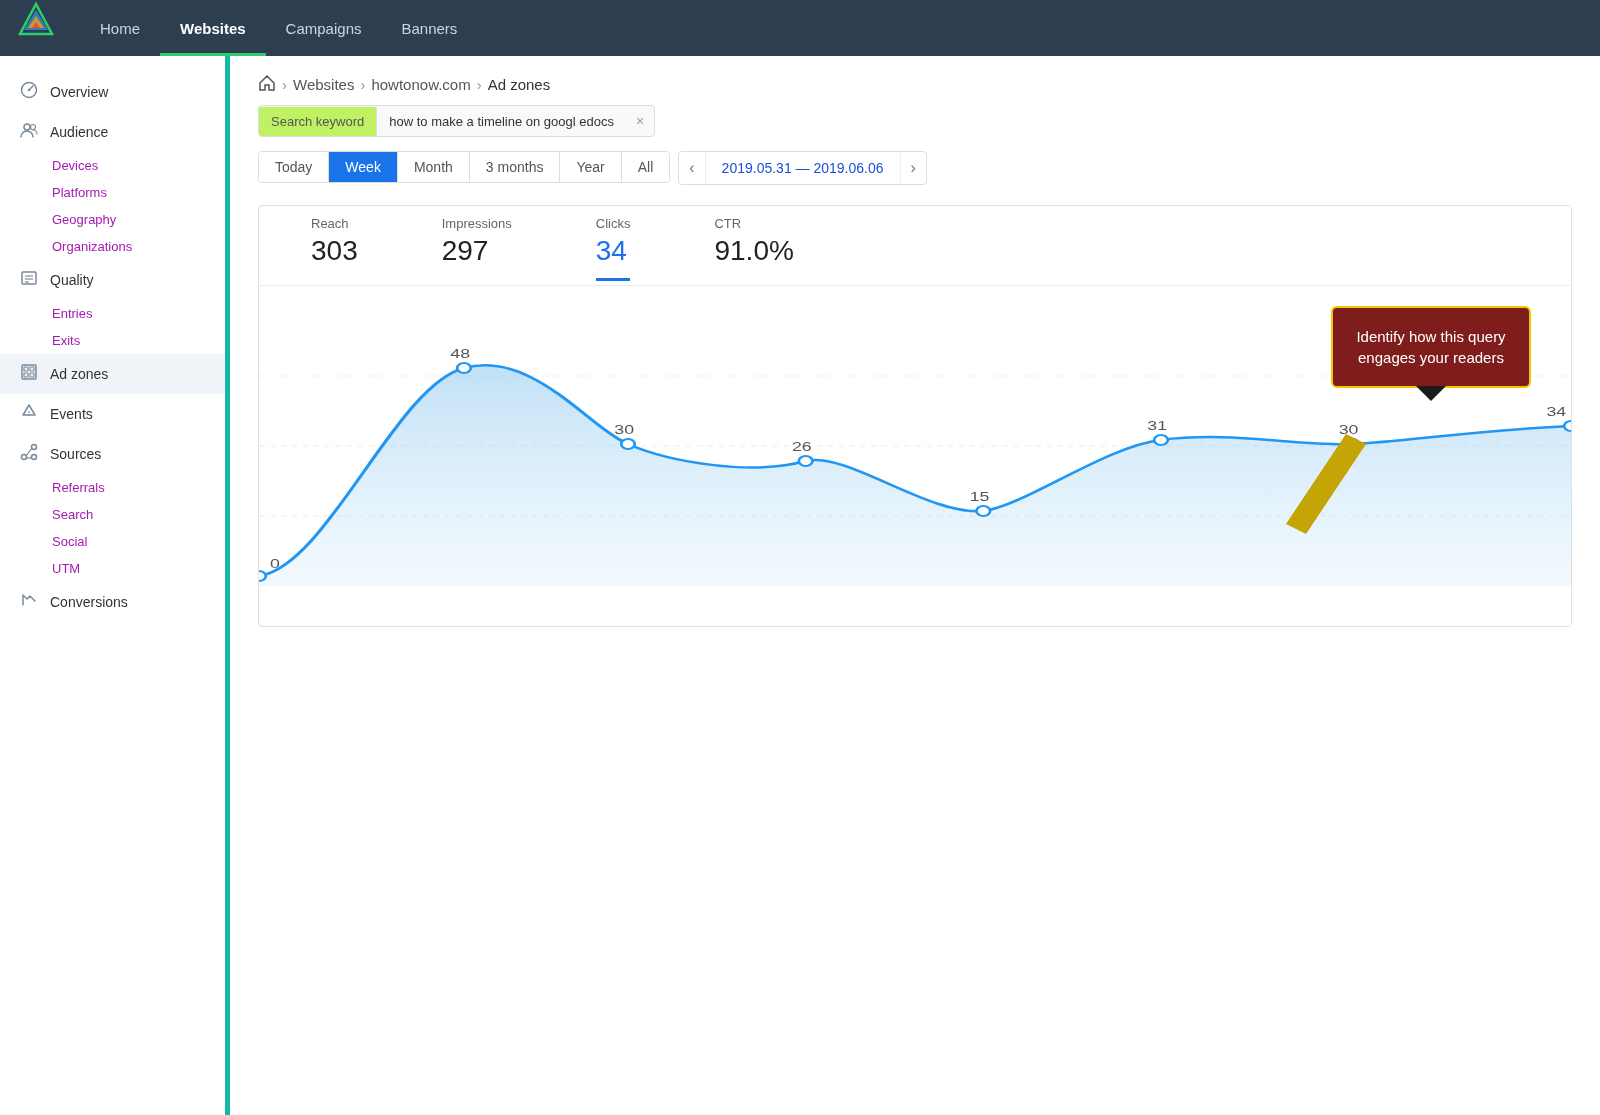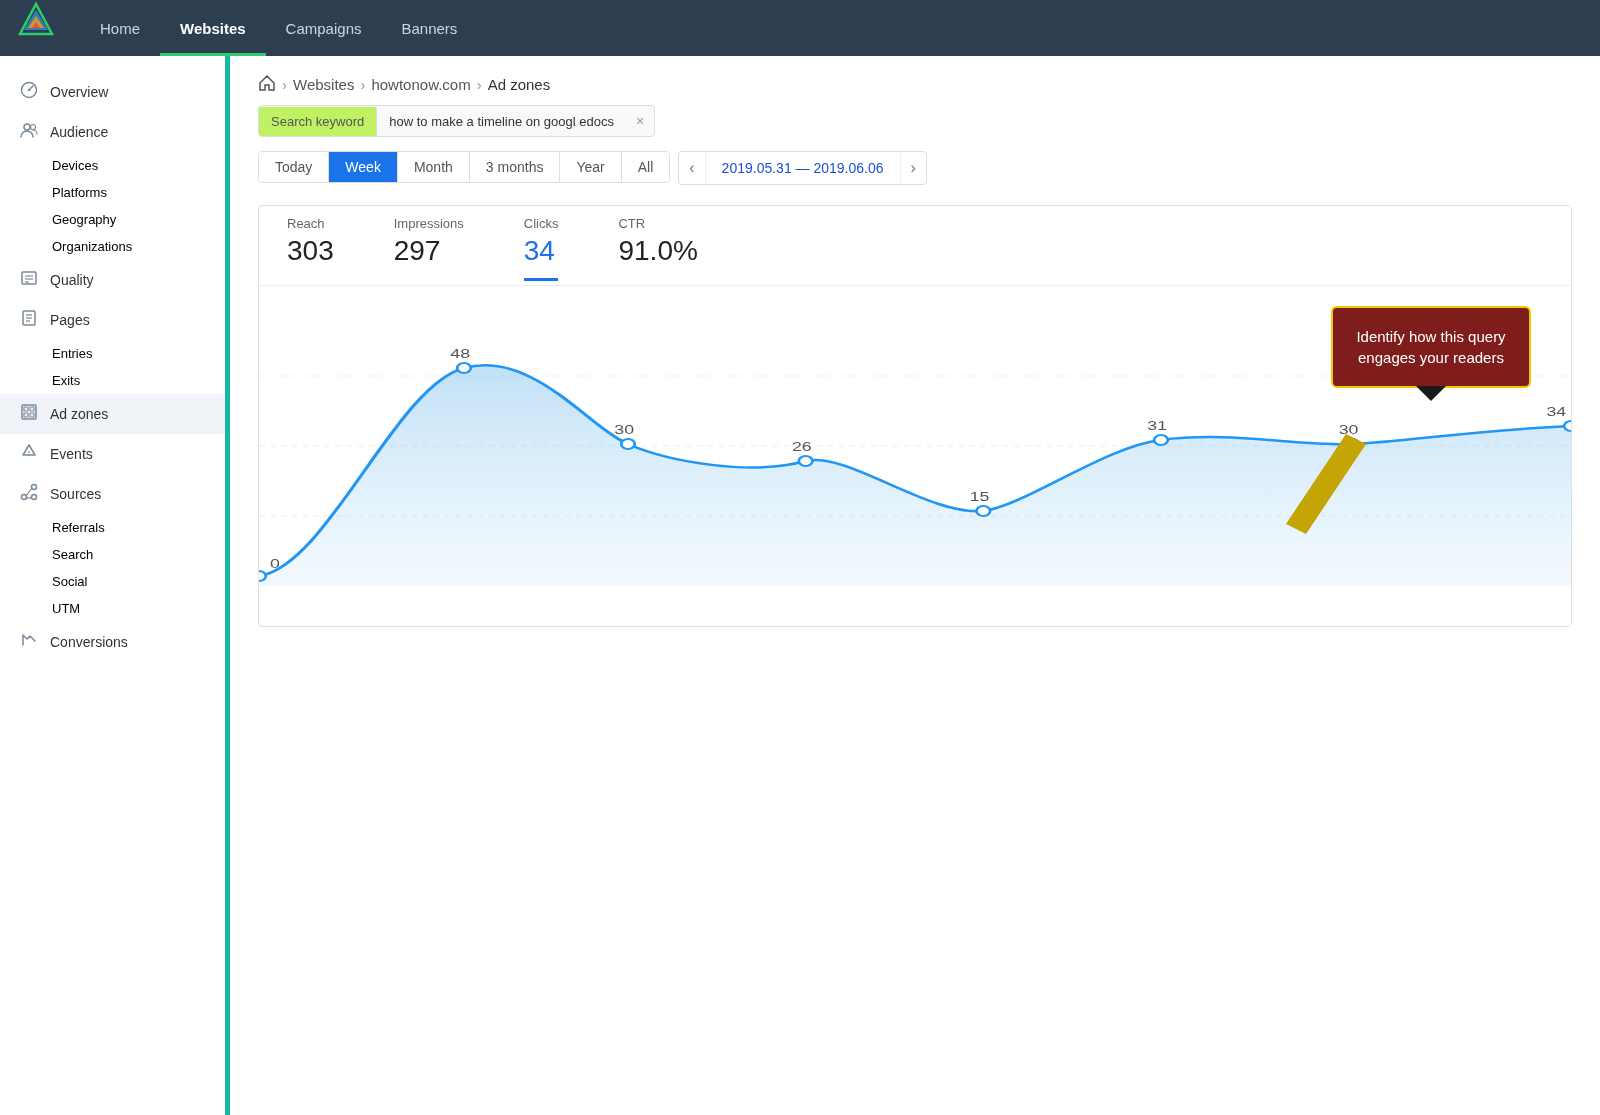--- a/index.html
+++ b/index.html
@@ -55,21 +55,21 @@
       color: #444;
       font-size: 14px;
       cursor: pointer;
       gap: 12px;
     }
     .sidebar-item.active { background: #f0f4f8; font-weight: 500; }
     .sidebar-item .icon { color: #7a8a9a; flex-shrink: 0; font-size: 16px; }
     .sidebar-item.group-header { font-weight: 500; color: #333; }
     .sidebar-sub-item {
       padding: 6px 20px 6px 52px;
-      color: #000000;
+      color: #a21caf;
       font-size: 13px;
       cursor: pointer;
     }
 
     
     .main { flex: 1; overflow-y: auto; background: #fff; }
 
     
     .breadcrumb {
       display: flex; align-items: center;
@@ -117,21 +117,21 @@
     .date-nav { cursor: pointer; color: #777; padding: 0 4px; }
 
     
     .metrics-row {
       display: flex;
       padding: 0 28px 4px;
       gap: 60px;
       border-bottom: 1px solid #eee;
       margin: 0 0 0 0;
     }
-    .metric { padding: 10px 0 14px; }
+    .metric { padding: 10px 0 14px; margin-left: 24px; }
     .metric-label { font-size: 13px; color: #666; margin-bottom: 4px; }
     .metric-value { font-size: 28px; font-weight: 400; color: #222; }
     .metric.active-metric { position: relative; }
     .metric.active-metric::after {
       content: '';
       position: absolute;
       bottom: 0; left: 0; right: 0;
       height: 3px;
       background: #1a73e8;
     }
@@ -225,31 +225,20 @@
         <svg width="18" height="18" viewBox="0 0 18 18" fill="none">
           <rect x="2" y="3" width="14" height="12" rx="1" stroke="#7a8a9a" stroke-width="1.5"></rect>
           <line x1="5" y1="7" x2="13" y2="7" stroke="#7a8a9a" stroke-width="1.2"></line>
           <line x1="5" y1="10" x2="13" y2="10" stroke="#7a8a9a" stroke-width="1.2"></line>
           <line x1="5" y1="13" x2="9" y2="13" stroke="#7a8a9a" stroke-width="1.2"></line>
         </svg>
       </span>
       <span>Quality</span>
     </div>
 
-    <div class="sidebar-item group-header">
-      <span class="icon">
-        <svg width="18" height="18" viewBox="0 0 18 18" fill="none">
-          <rect x="3" y="2" width="12" height="14" rx="1" stroke="#7a8a9a" stroke-width="1.5"></rect>
-          <line x1="6" y1="6" x2="12" y2="6" stroke="#7a8a9a" stroke-width="1.2"></line>
-          <line x1="6" y1="9" x2="12" y2="9" stroke="#7a8a9a" stroke-width="1.2"></line>
-          <line x1="6" y1="12" x2="10" y2="12" stroke="#7a8a9a" stroke-width="1.2"></line>
-        </svg>
-      </span>
-      <span>Pages</span>
-    </div>
     <div class="sidebar-sub-item">Entries</div>
     <div class="sidebar-sub-item">Exits</div>
 
     <div class="sidebar-item group-header active">
       <span class="icon">
         <svg width="18" height="18" viewBox="0 0 18 18" fill="none">
           <rect x="2" y="2" width="14" height="14" rx="1" stroke="#7a8a9a" stroke-width="1.5"></rect>
           <rect x="4" y="4" width="4" height="4" rx="0.5" stroke="#7a8a9a" stroke-width="1.2"></rect>
           <rect x="10" y="4" width="4" height="4" rx="0.5" stroke="#7a8a9a" stroke-width="1.2"></rect>
           <rect x="4" y="10" width="4" height="4" rx="0.5" stroke="#7a8a9a" stroke-width="1.2"></rect>

